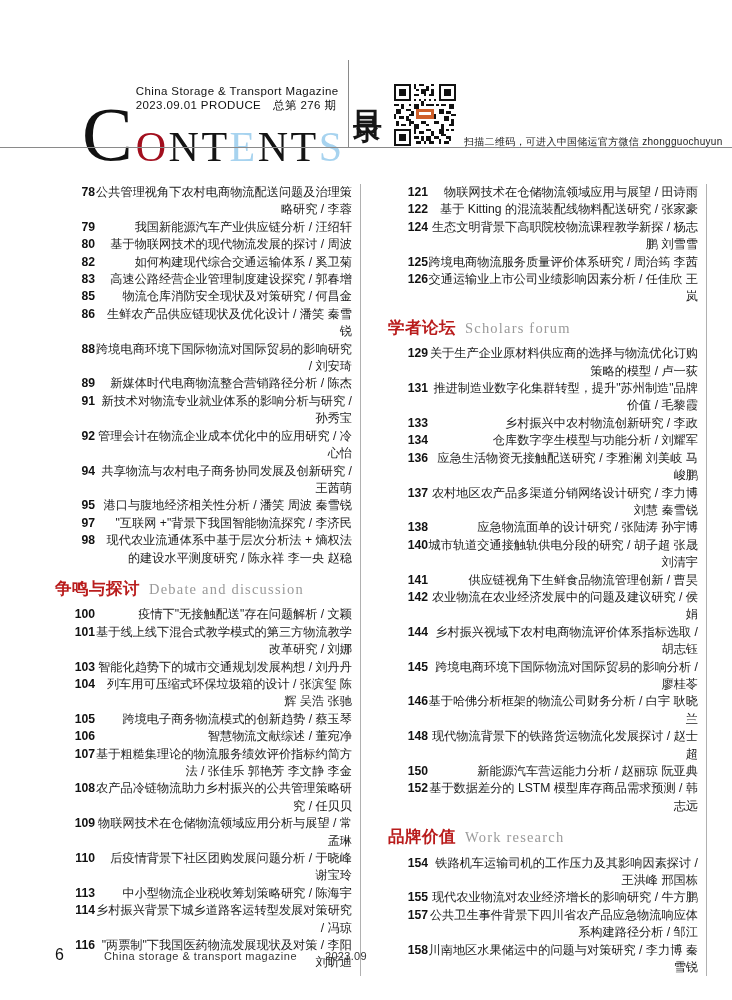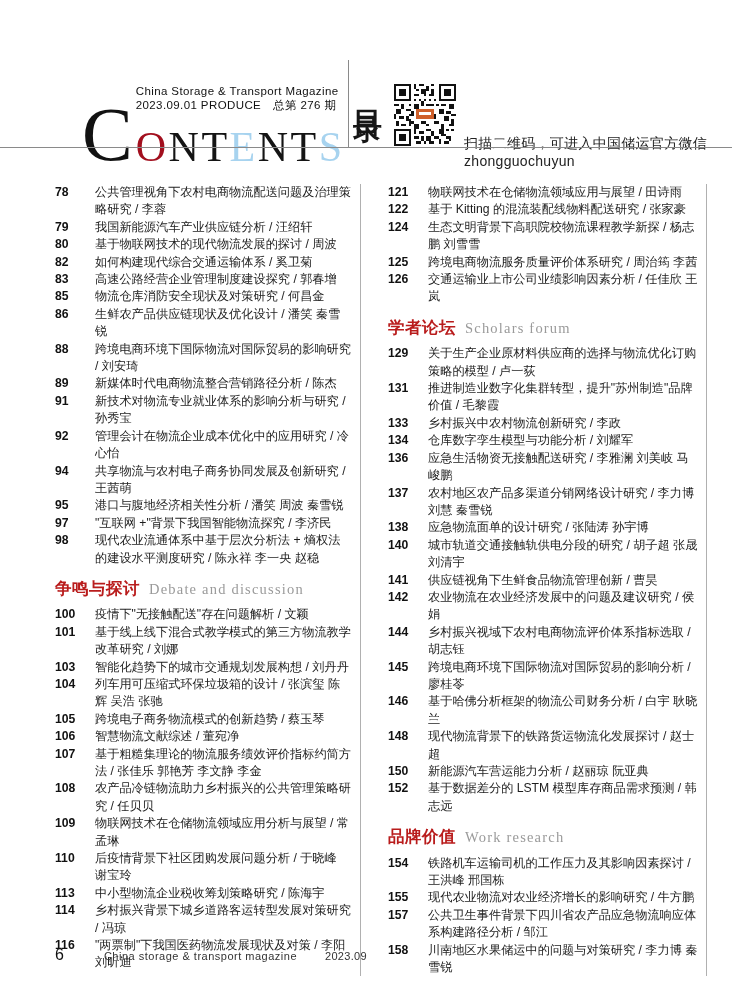--- a/index.html
+++ b/index.html
@@ -9,29 +9,29 @@
   
   .masthead{position:absolute;left:82px;top:84px;display:flex;align-items:flex-end;white-space:nowrap;}
   .big-c{font-family:"Liberation Serif",serif;font-size:76px;line-height:.72;color:#121212;}
   .mast-right{display:flex;flex-direction:column;margin-left:3px;margin-bottom:-3px;}
   .mag-line{font-size:11.5px;line-height:1.22;color:#111;letter-spacing:.4px;white-space:pre;}
   .wordmark-rest{font-family:"Liberation Serif",serif;font-size:42px;line-height:.82;letter-spacing:2.5px;margin-top:18px;}
   .hdr-divider{position:absolute;left:348px;top:60px;width:1px;height:88px;background:#8a8a8a;}
   .toc-vertical{position:absolute;left:353px;top:87px;writing-mode:vertical-rl;text-orientation:upright;
                 font-size:29px;font-weight:700;letter-spacing:5px;color:#161616;line-height:1;}
   .qr{position:absolute;left:394px;top:84px;width:62px;height:62px;}
-  .qr-caption{position:absolute;left:464px;top:135px;font-size:14px;color:#222;letter-spacing:.3px;}
+  .qr-caption{position:absolute;left:464px;top:135px;font-size:10px;color:#222;letter-spacing:.3px;}
   .hdr-rule{position:absolute;left:0;top:147px;width:732px;height:1px;background:#8a8a8a;}
 
   
   .main{position:absolute;left:55px;top:184px;display:flex;}
   .col{font-size:12.2px;line-height:17.4px;}
   .col-left{width:305px;border-right:1px solid #b0b0b0;padding-right:0;}
   .col-right{width:318px;margin-left:27px;border-right:1px solid #b0b0b0;}
-  .entry{display:flex;align-items:flex-start;}
+  .entry{display:flex;align-items:flex-start;text-align:right;}
   .entry .num{flex:none;width:40px;font-weight:700;color:#111;}
   .entry .txt{flex:1;padding-right:8px;}
   .sec{margin:13px 0 7px;white-space:nowrap;}
   .sec .zh{color:#b91c1c;font-weight:700;font-size:16.5px;letter-spacing:.5px;}
   .sec .en{color:#9a9a9a;font-family:"Liberation Serif",serif;font-size:14.5px;margin-left:9px;letter-spacing:1.2px;}
 
   
   .footer{position:absolute;left:55px;top:946px;display:flex;align-items:baseline;}
   .footer .pg{font-size:16px;color:#111;}
   .footer .mag{font-size:11px;color:#333;margin-left:40px;letter-spacing:.5px;}

